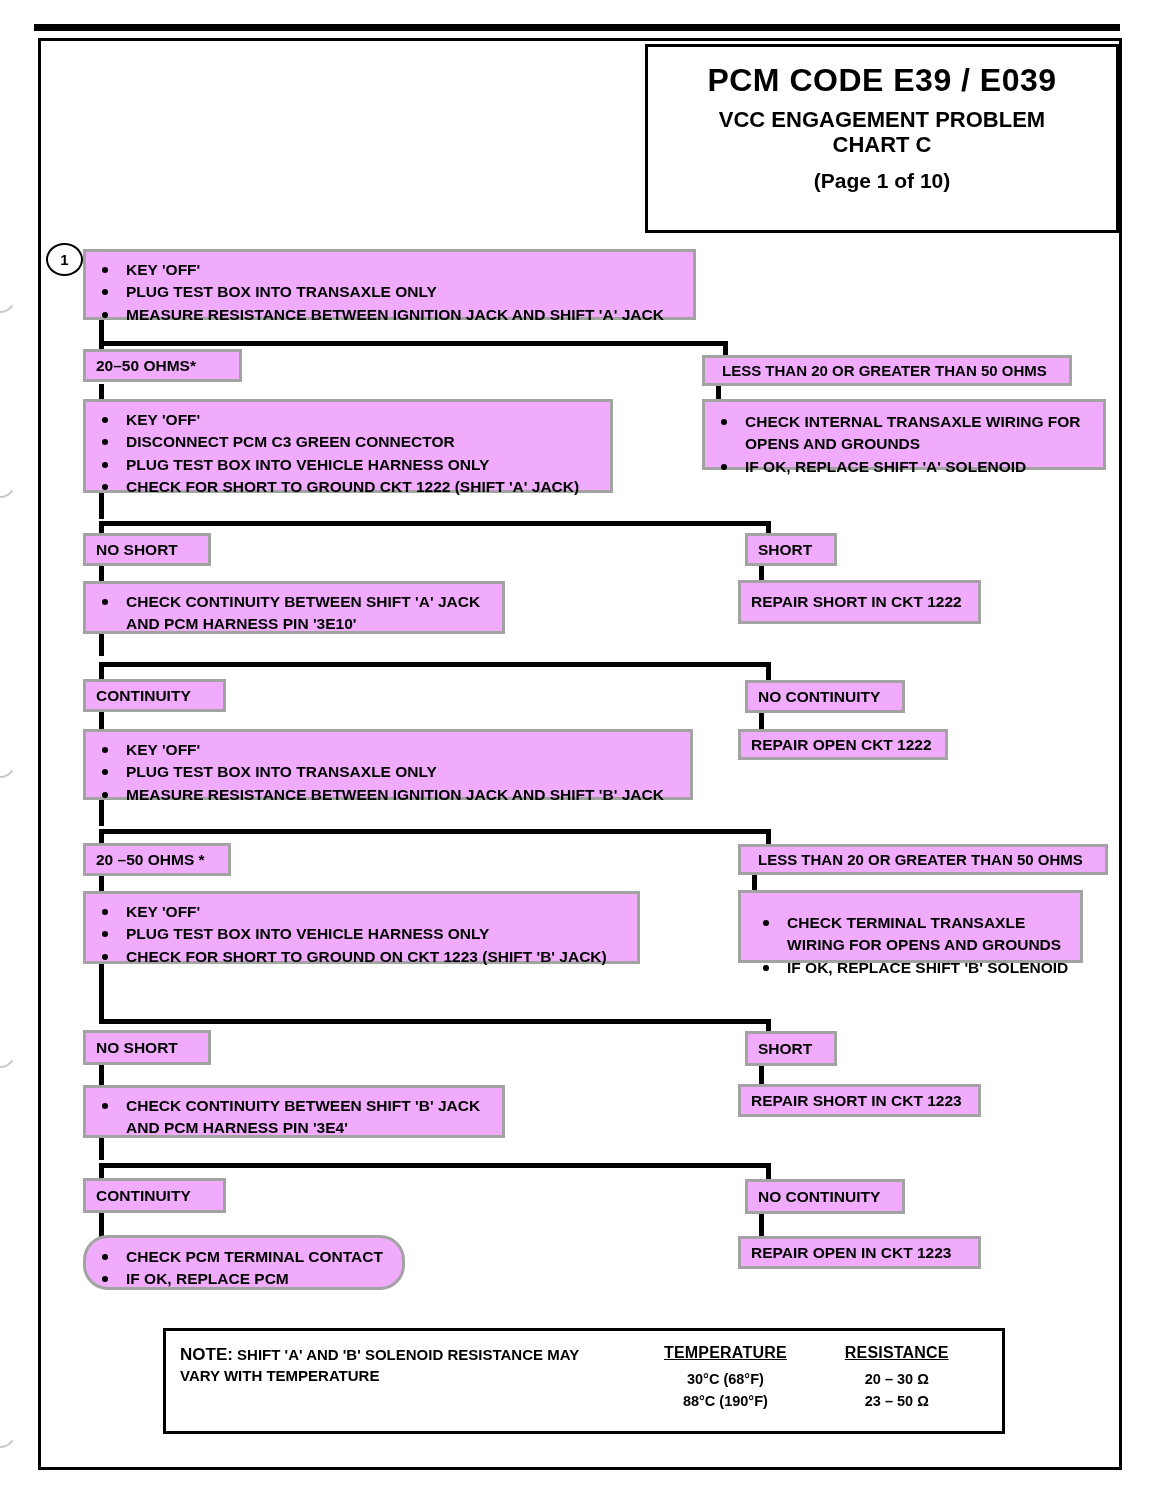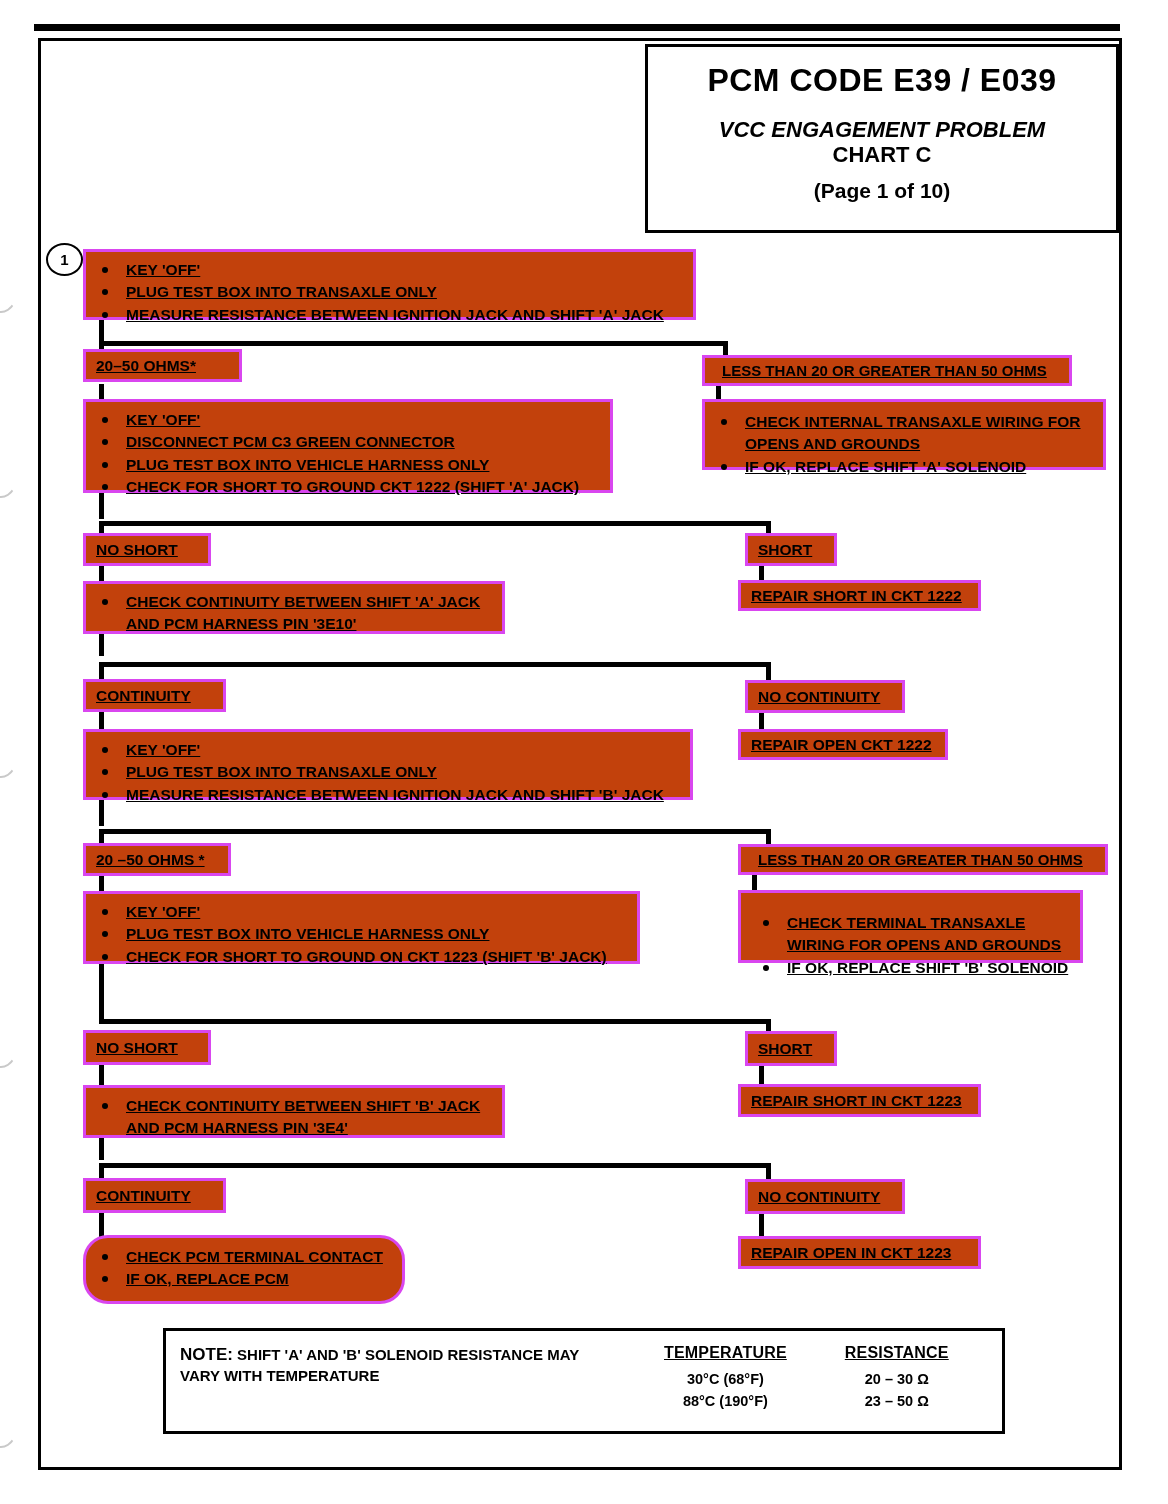--- a/index.html
+++ b/index.html
@@ -21,26 +21,26 @@
          border-right-color:transparent;border-top-color:transparent;background:transparent;}
 
   
   .title-block{
     position:absolute;left:645px;top:44px;width:474px;height:189px;
     border:3px solid #000;box-sizing:border-box;background:#fff;
     display:flex;flex-direction:column;align-items:center;justify-content:flex-start;
     padding-top:16px;
   }
   .title-1{font-size:32px;font-weight:bold;letter-spacing:.5px;line-height:1.08;}
-  .title-2{font-size:22px;font-weight:bold;line-height:1.16;margin-top:19px;text-align:right;font-style:italic;}
+  .title-2{font-size:22px;font-weight:bold;line-height:1.16;margin-top:9px;text-align:right;}
   .title-3{font-size:22px;font-weight:bold;line-height:1.16;text-align:center;}
   .title-4{font-size:21px;font-weight:bold;margin-top:11px;}
 
   
-  .box{position:absolute;border:3px solid #d946ef;box-sizing:border-box;background:#c2410c;z-index:3;text-decoration:underline;}
+  .box{position:absolute;border:3px solid #a3a3a3;box-sizing:border-box;background:#f0abfc;z-index:3;}
   ul.blist{list-style:none;margin:0;padding:7px 8px 7px 10px;}
   ul.blist li{
     position:relative;padding-left:30px;
     font-size:15.5px;font-weight:bold;line-height:1.44;white-space:nowrap;
   }
   ul.blist li::before{
     content:"";position:absolute;left:6px;top:8px;width:6px;height:6px;border-radius:50%;background:#000;
   }
   ul.blist li .cont{display:block;padding-left:0;}
   .lbl{
@@ -155,21 +155,21 @@
   <div class="v" style="left:759px;top:564px;height:18px;"></div>
 
   <div class="box" style="left:83px;top:581px;width:422px;height:53px;">
     <ul class="blist">
       <li>
         <span>CHECK CONTINUITY BETWEEN SHIFT 'A' JACK</span>
         <span class="cont">AND PCM HARNESS PIN '3E10'</span>
       </li>
     </ul>
   </div>
-  <div class="box" style="left:738px;top:580px;width:243px;height:31px;">
+  <div class="box" style="left:738px;top:580px;width:243px;height:44px;">
     <div class="lbl">REPAIR SHORT IN CKT 1222</div>
   </div>
 
   <div class="v" style="left:99px;top:632px;height:24px;"></div>
   <div class="h" style="left:99px;top:662px;width:672px;"></div>
   <div class="v" style="left:766px;top:662px;height:18px;"></div>
   <div class="v" style="left:99px;top:662px;height:18px;"></div>
 
   <div class="box" style="left:83px;top:679px;width:143px;height:33px;">
     <div class="lbl">CONTINUITY</div>
@@ -259,21 +259,21 @@
   <div class="box" style="left:83px;top:1178px;width:143px;height:35px;">
     <div class="lbl">CONTINUITY</div>
   </div>
   <div class="box" style="left:745px;top:1179px;width:160px;height:35px;">
     <div class="lbl">NO CONTINUITY</div>
   </div>
 
   <div class="v" style="left:99px;top:1211px;height:26px;"></div>
   <div class="v" style="left:759px;top:1212px;height:24px;"></div>
 
-  <div class="box" style="left:83px;top:1235px;width:322px;height:69px;border-radius:25px;">
+  <div class="box" style="left:83px;top:1235px;width:322px;height:55px;border-radius:25px;">
     <ul class="blist" style="padding-top:8px;">
       <li>CHECK PCM TERMINAL CONTACT</li>
       <li>IF OK, REPLACE PCM</li>
     </ul>
   </div>
   <div class="box" style="left:738px;top:1236px;width:243px;height:33px;">
     <div class="lbl">REPAIR OPEN IN CKT 1223</div>
   </div>
 
   <div class="note-box">

